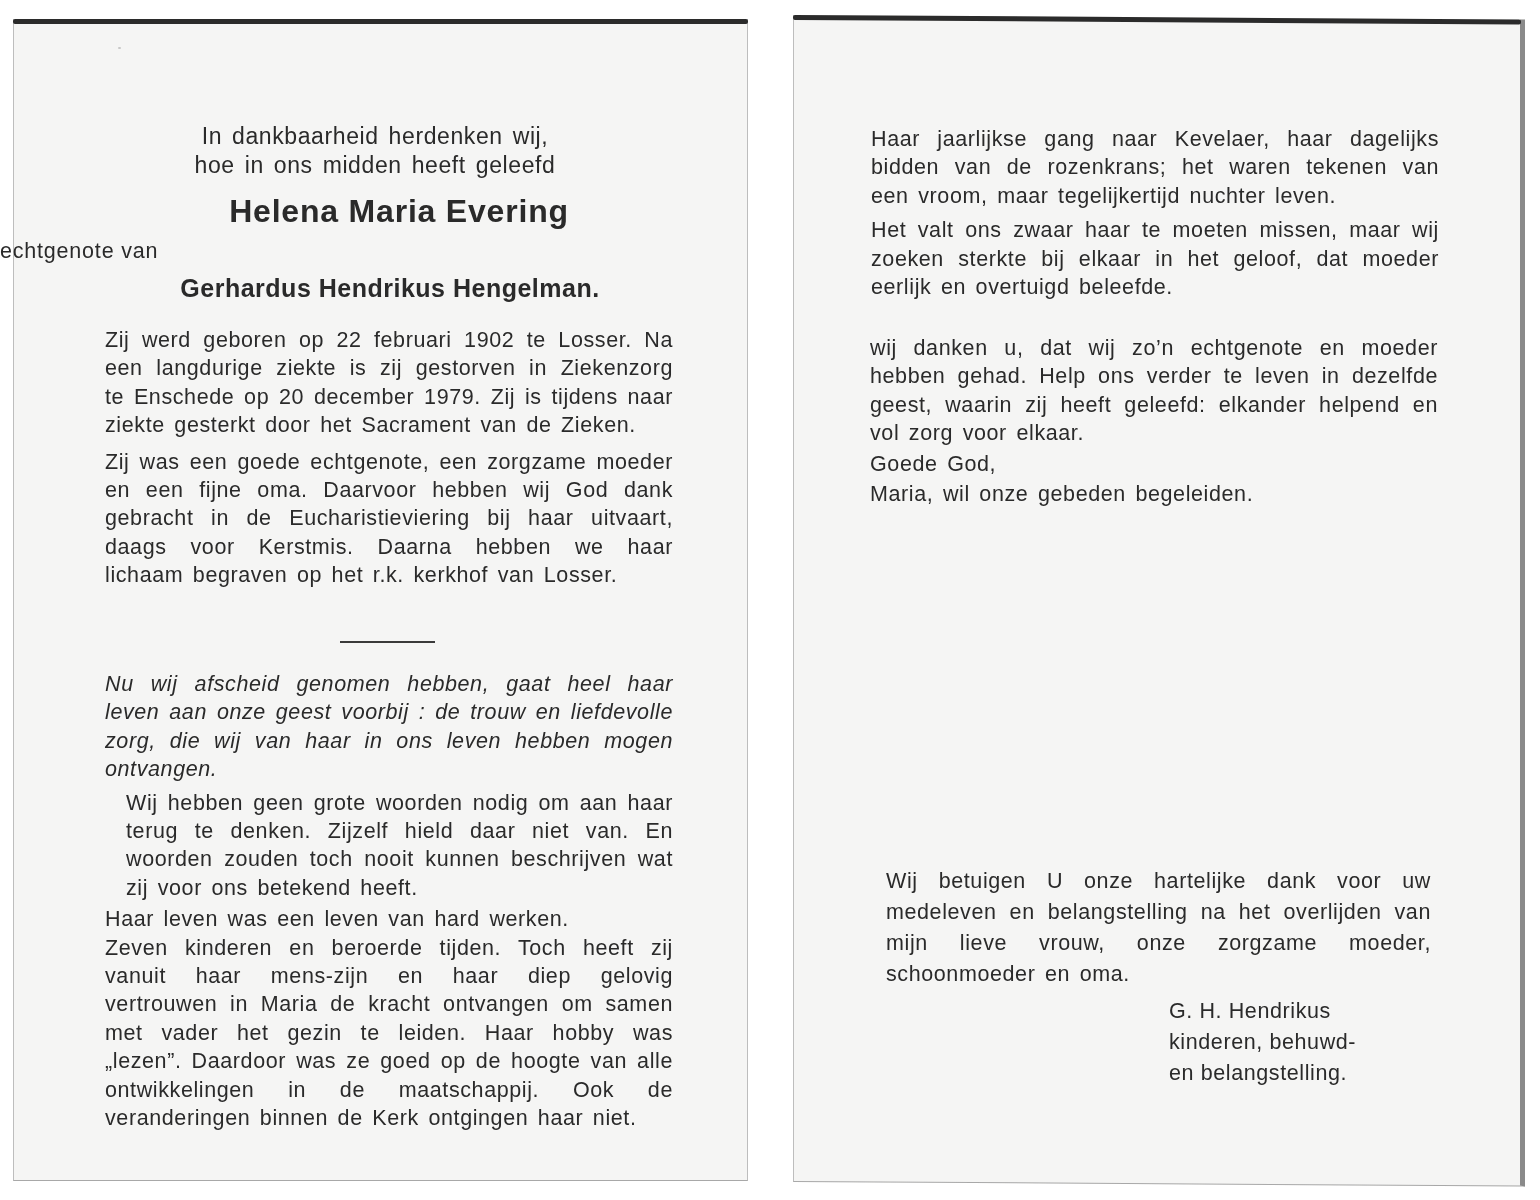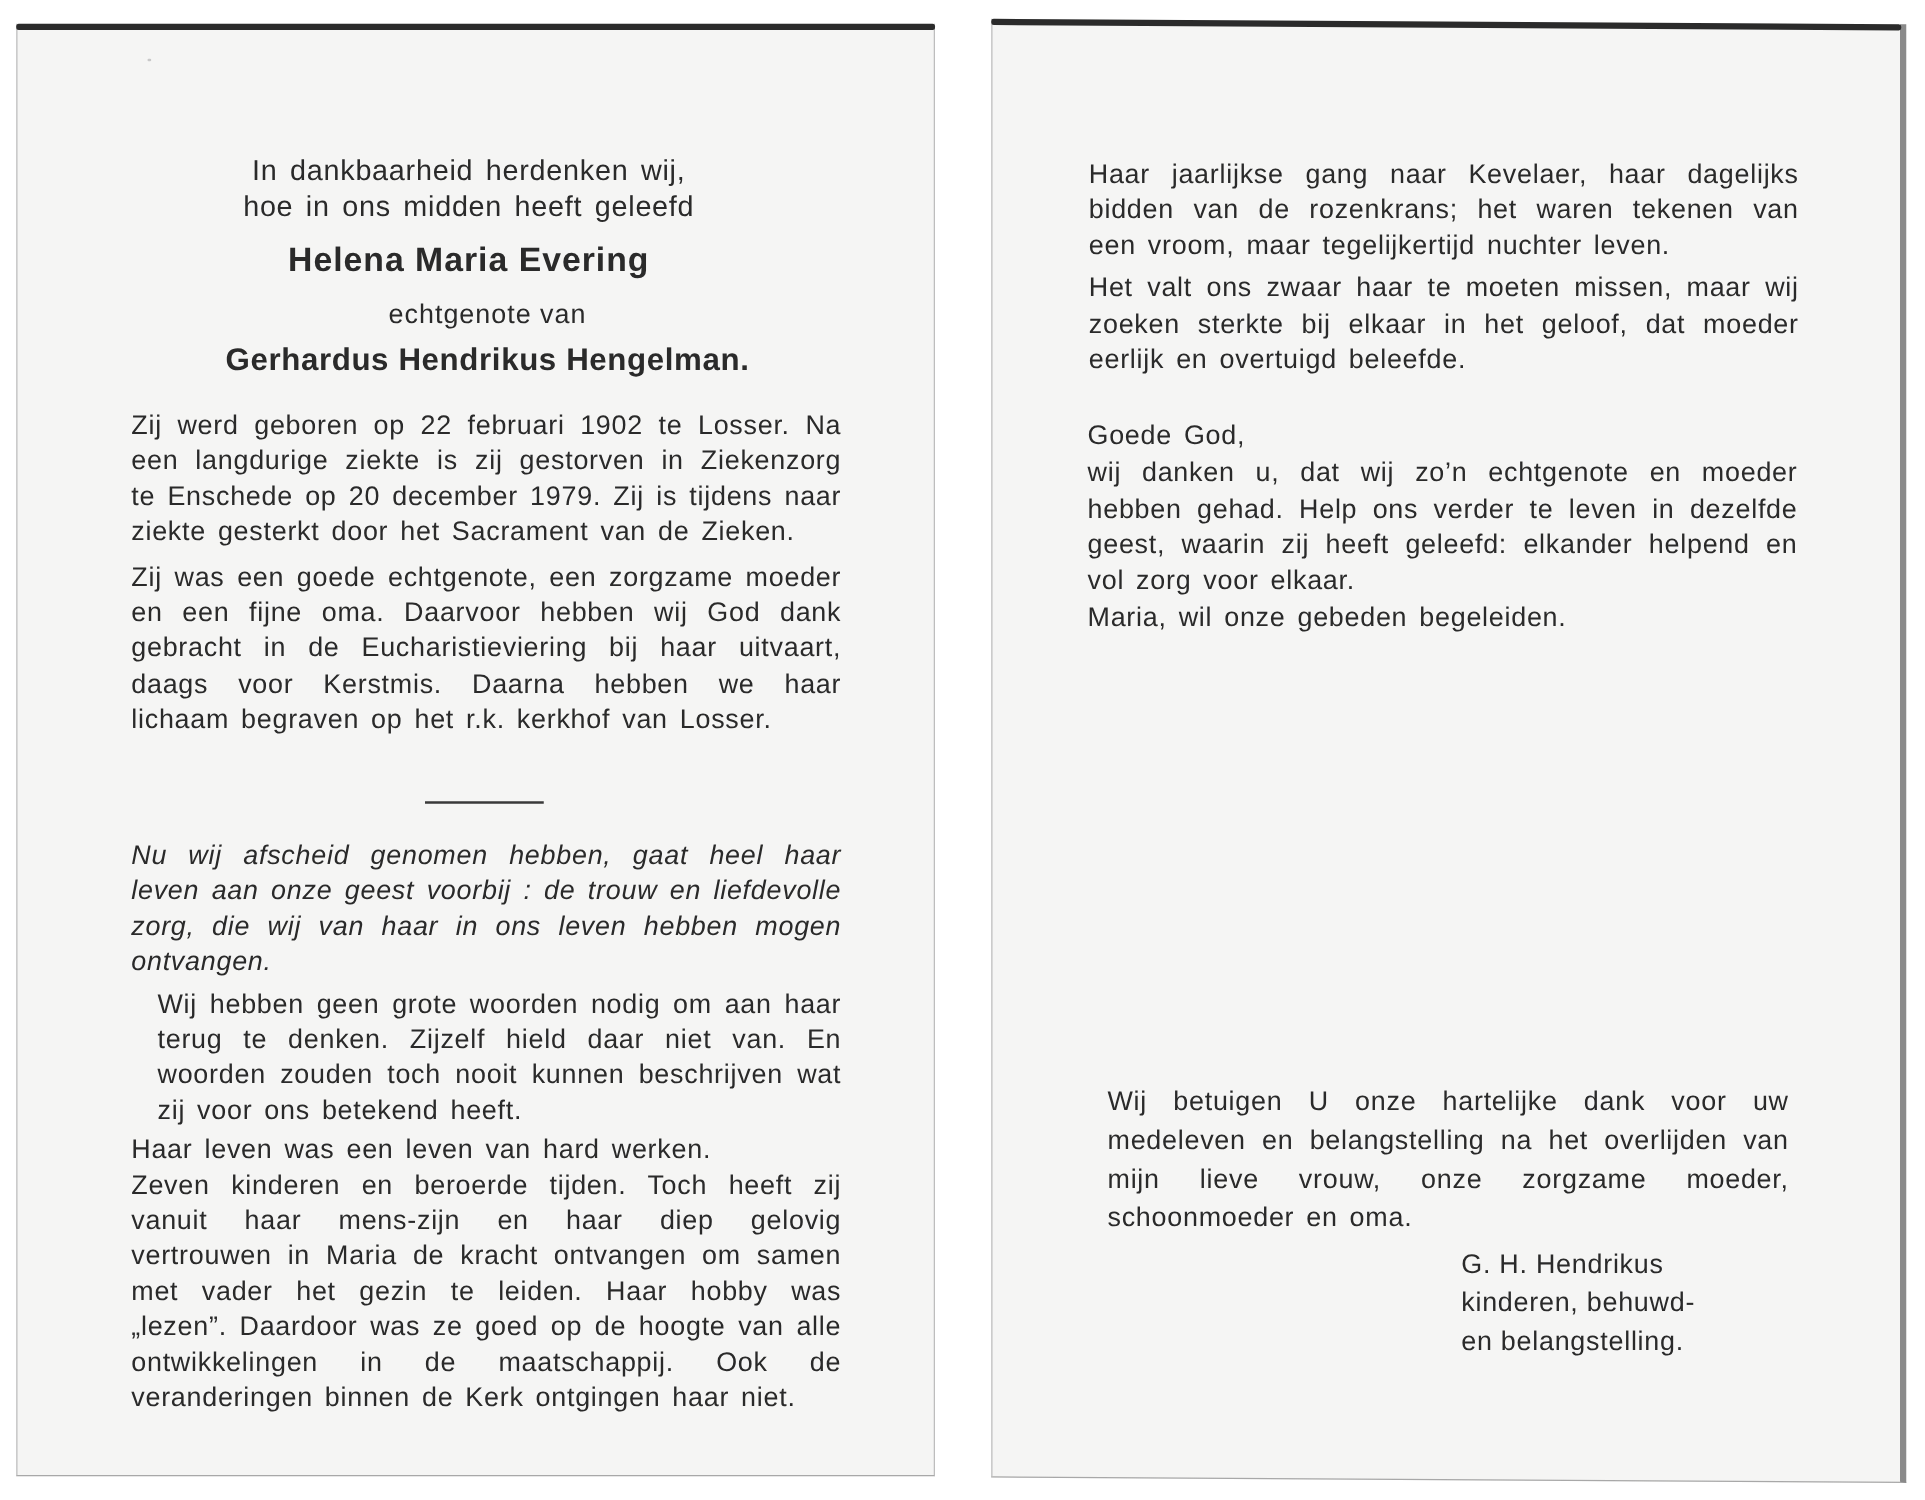--- a/index.html
+++ b/index.html
@@ -11,22 +11,22 @@
     position:absolute; background:#f5f5f4;
     border-left:1px solid #bdbdbd; border-right:1px solid #bdbdbd; border-bottom:1px solid #a8a8a8;
     box-sizing:border-box;
   }
   .card .topedge { position:absolute; left:-1px; right:-1px; top:0; height:5px; background:#2b2b2b; border-radius:2px; }
   #card-left  { left:13px;  top:19px; width:735px; height:1162px; }
   #card-right { left:793px; top:15px; width:732px; height:1167px; border-right:5px solid #8a8a8a; transform:skewY(0.35deg); transform-origin:left top; }
   .txt { position:absolute; font-size:21.5px; line-height:28.4px; letter-spacing:0.6px; word-spacing:3px; }
   .center { text-align:center; }
   .intro { left:100px; top:122px; width:550px; font-size:23px; line-height:29px; }
-  .name-main { position:absolute; left:0; width:750px; top:193px; text-align:center; font-weight:bold; font-size:27px; letter-spacing:0.8px; }
-  .spouse-lbl { position:absolute; left:0; width:780px; top:239px; text-align:center; font-size:21.5px; letter-spacing:0.8px; }
+  .name-main { position:absolute; left:0; width:750px; top:193px; text-align:center; font-weight:bold; font-size:32px; letter-spacing:0.8px;padding-left:24px; }
+  .spouse-lbl { position:absolute; left:0; width:780px; top:239px; text-align:left; font-size:21.5px; letter-spacing:0.8px; }
   .spouse-name { position:absolute; left:0; width:780px; top:274px; text-align:center; font-weight:bold; font-size:25px; letter-spacing:0.5px; }
   .divider { position:absolute; left:340px; top:641px; width:95px; height:2px; background:#3a3a3a; }
   .blk { position:absolute; }
   .blk p { margin:0 0 4px 0; text-align:justify; text-align-last:left; }
   .sig { position:absolute; left:1169px; top:996px; font-size:21.5px; line-height:31px; letter-spacing:0.6px; }
   .speck { position:absolute; width:3px; height:2px; background:#c8c8c8; border-radius:1px; }
 </style>
 </head>
 <body>
 
@@ -60,22 +60,22 @@
 <div class="card" id="card-right">
   <div class="topedge"></div>
 </div>
 
 <div class="txt blk" style="left:871px; top:125px; width:568px;">
   <p style="margin-bottom:6px;">Haar jaarlijkse gang naar Kevelaer, haar dagelijks bidden van de rozenkrans; het waren tekenen van een vroom, maar tegelijkertijd nuchter leven.</p>
   <p>Het valt ons zwaar haar te moeten missen, maar wij zoeken sterkte bij elkaar in het geloof, dat moeder eerlijk en overtuigd beleefde.</p>
 </div>
 
 <div class="txt blk" style="left:870px; top:334px; width:568px;">
+  <p style="margin-bottom:2px;">wij danken u, dat wij zo’n echtgenote en moeder hebben gehad. Help ons verder te leven in dezelfde geest, waarin zij heeft geleefd: elkander helpend en vol zorg voor elkaar.</p>
   <p style="margin-bottom:2px;">Goede God,</p>
-  <p style="margin-bottom:2px;">wij danken u, dat wij zo’n echtgenote en moeder hebben gehad. Help ons verder te leven in dezelfde geest, waarin zij heeft geleefd: elkander helpend en vol zorg voor elkaar.</p>
   <p>Maria, wil onze gebeden begeleiden.</p>
 </div>
 
 <div class="txt blk" style="left:886px; top:866px; width:545px; line-height:31px;">
   <p>Wij betuigen U onze hartelijke dank voor uw medeleven en belangstelling na het overlijden van mijn lieve vrouw, onze zorgzame moeder, schoonmoeder en oma.</p>
 </div>
 
 <div class="sig">
   <div>G. H. Hendrikus</div>
   <div>kinderen, behuwd-</div>

